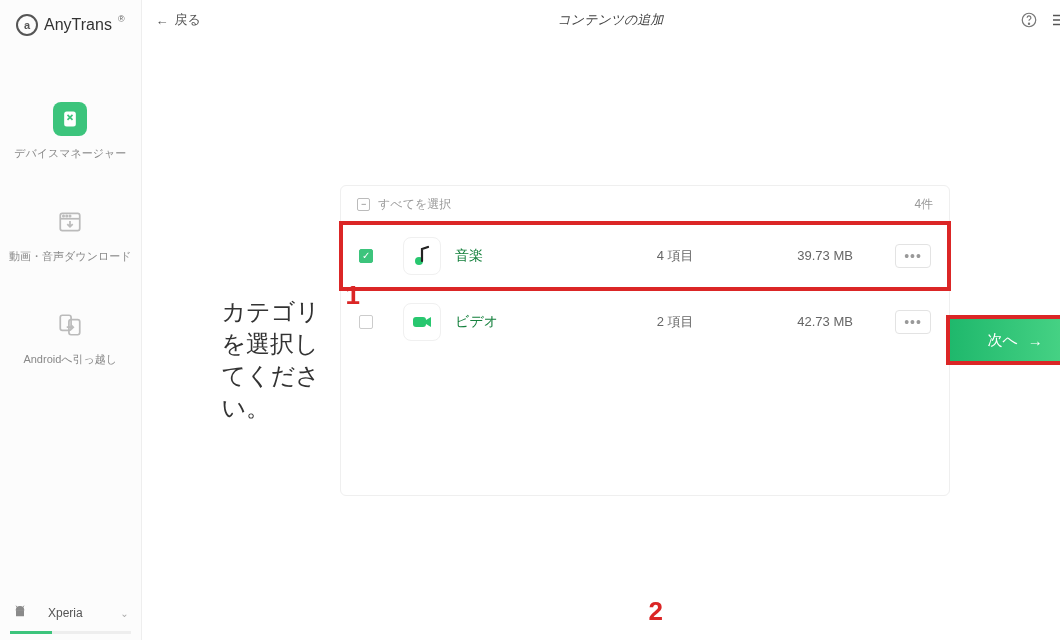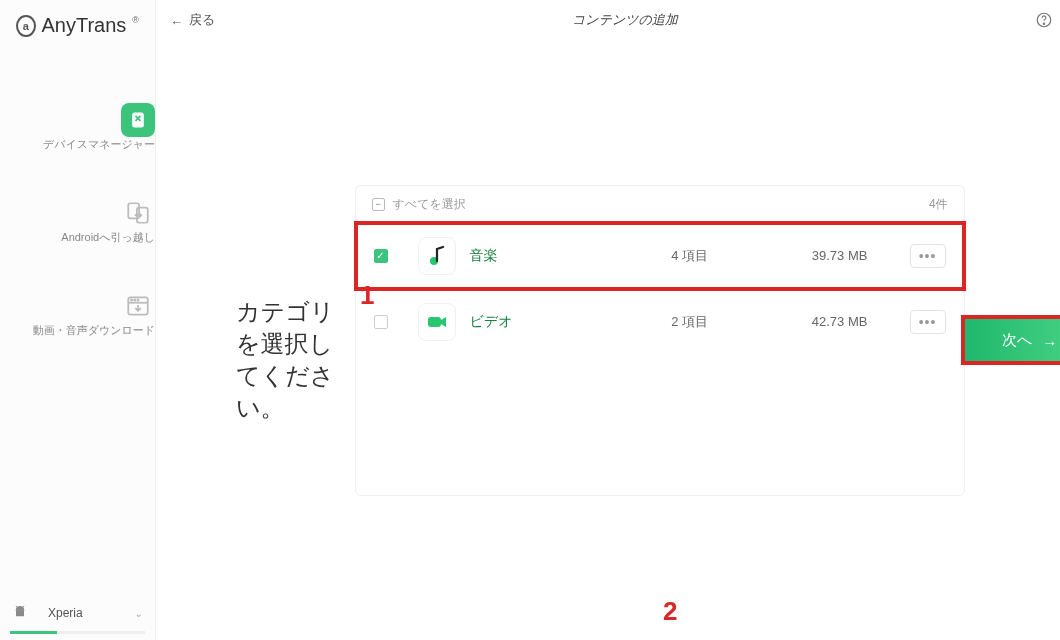--- a/index.html
+++ b/index.html
@@ -3,25 +3,25 @@
 <meta charset="utf-8">
 <style>
 * { margin: 0; padding: 0; box-sizing: border-box; }
 body { font-family: "Hiragino Sans", "Meiryo", sans-serif; background: #fff; width: 1060px; height: 640px; overflow: hidden; }
 .app { display: flex; width: 100%; height: 100%; }
 
 
 .sidebar { width: 156px; background: #fcfcfc; border-right: 1px solid #eee; display: flex; flex-direction: column; padding-top: 12px; }
 .brand { display: flex; align-items: center; gap: 6px; padding: 2px 16px 18px 16px; }
 .brand-logo { width: 22px; height: 22px; border: 2px solid #555; border-radius: 50%; display: flex; align-items: center; justify-content: center; font-size: 11px; font-weight: bold; color: #555; }
-.brand-name { font-size: 20px; color: #333; font-weight: 500; }
+.brand-name { font-size: 16px; color: #333; font-weight: 500; }
 .brand-reg { font-size: 9px; color: #666; position: relative; top: -6px; }
 
 .nav { flex: 1; display: flex; flex-direction: column; gap: 44px; padding-top: 48px; }
-.nav-item { display: flex; flex-direction: column; align-items: flex-end; cursor: pointer; }
+.nav-item { display: flex; flex-direction: column; align-items: center; gap: 10px; cursor: pointer; }
 .nav-icon { width: 34px; height: 34px; display: flex; align-items: center; justify-content: center; border-radius: 8px; }
 .nav-icon.active { background: #3cc47c; }
 .nav-label { font-size: 11px; color: #888; }
 
 .device-bar { margin-top: auto; padding: 10px 12px; font-size: 12px; color: #555; display: flex; align-items: center; gap: 20px; }
 .device-icon { width: 16px; height: 16px; }
 .device-chevron { margin-left: auto; color: #aaa; font-size: 10px; }
 .device-progress { height: 3px; background: #eee; margin: 0 10px 6px 10px; }
 .device-progress-fill { height: 100%; width: 35%; background: #3cc47c; }
 
@@ -79,40 +79,40 @@
               <rect x="5" y="3" width="14" height="18" rx="3" fill="#fff"></rect>
               <path d="M9 7 L15 13 M15 7 L9 13" stroke="#3cc47c" stroke-width="2"></path>
             </svg>
         </div>
         <span class="nav-label">デバイスマネージャー</span>
       </div>
 
       <div class="nav-item">
         <div class="nav-icon">
           <svg width="26" height="26" viewBox="0 0 24 24" fill="none" stroke="#bbb" stroke-width="1.6">
-              <rect x="3" y="3" width="10" height="14" rx="2"></rect>
-              <rect x="11" y="7" width="10" height="14" rx="2"></rect>
-              <path d="M9 14 L15 14 M13 12 L15 14 L13 16"></path>
-            </svg>
-        </div>
-        <span class="nav-label">Androidへ引っ越し</span>
-      </div>
-
-      <div class="nav-item">
-        <div class="nav-icon">
-          <svg width="26" height="26" viewBox="0 0 24 24" fill="none" stroke="#bbb" stroke-width="1.6">
               <rect x="3" y="4" width="18" height="16" rx="2"></rect>
               <line x1="3" y1="9" x2="21" y2="9"></line>
               <circle cx="6" cy="6.5" r="0.6" fill="#bbb"></circle>
               <circle cx="9" cy="6.5" r="0.6" fill="#bbb"></circle>
               <circle cx="12" cy="6.5" r="0.6" fill="#bbb"></circle>
               <path d="M12 11 L12 16 M9.5 14 L12 16.5 L14.5 14"></path>
             </svg>
         </div>
         <span class="nav-label">動画・音声ダウンロード</span>
+      </div>
+
+      <div class="nav-item">
+        <div class="nav-icon">
+          <svg width="26" height="26" viewBox="0 0 24 24" fill="none" stroke="#bbb" stroke-width="1.6">
+              <rect x="3" y="3" width="10" height="14" rx="2"></rect>
+              <rect x="11" y="7" width="10" height="14" rx="2"></rect>
+              <path d="M9 14 L15 14 M13 12 L15 14 L13 16"></path>
+            </svg>
+        </div>
+        <span class="nav-label">Androidへ引っ越し</span>
       </div>
     </div>
 
     <div class="device-bar">
       <span class="device-icon">
         <svg width="16" height="16" viewBox="0 0 24 24" fill="#8a8a8a">
             <path d="M6 8 a6 6 0 0 1 12 0 L6 8 Z M8 4 L6 1 M16 4 L18 1" stroke="#8a8a8a" stroke-width="1.3"></path>
             <rect x="6" y="8" width="12" height="9" rx="1"></rect>
           </svg>
       </span>

